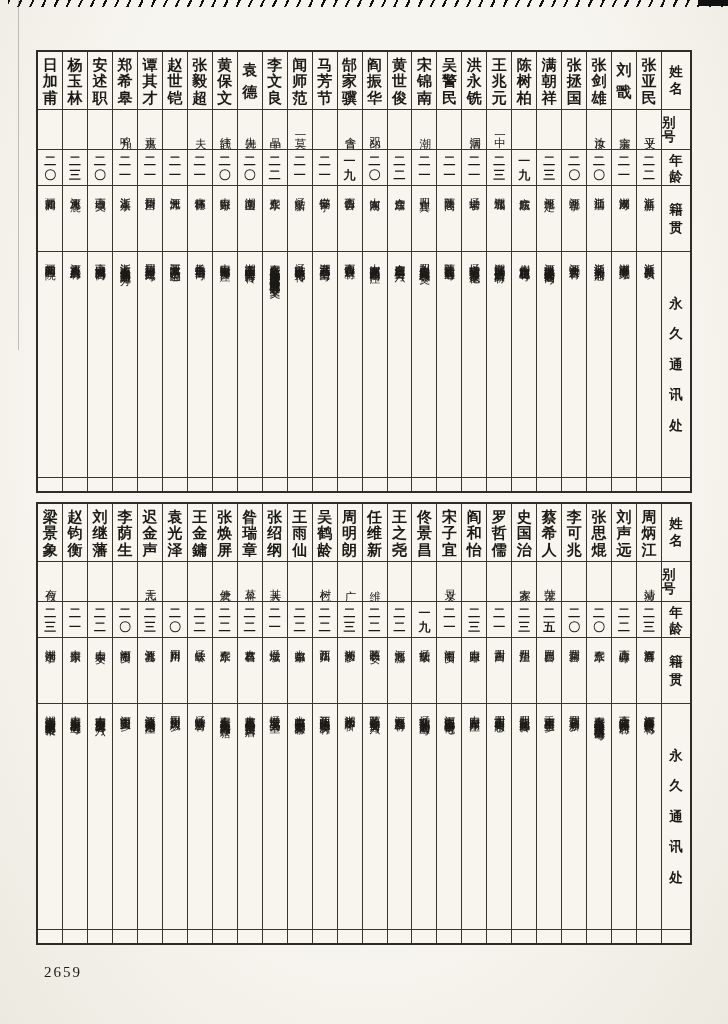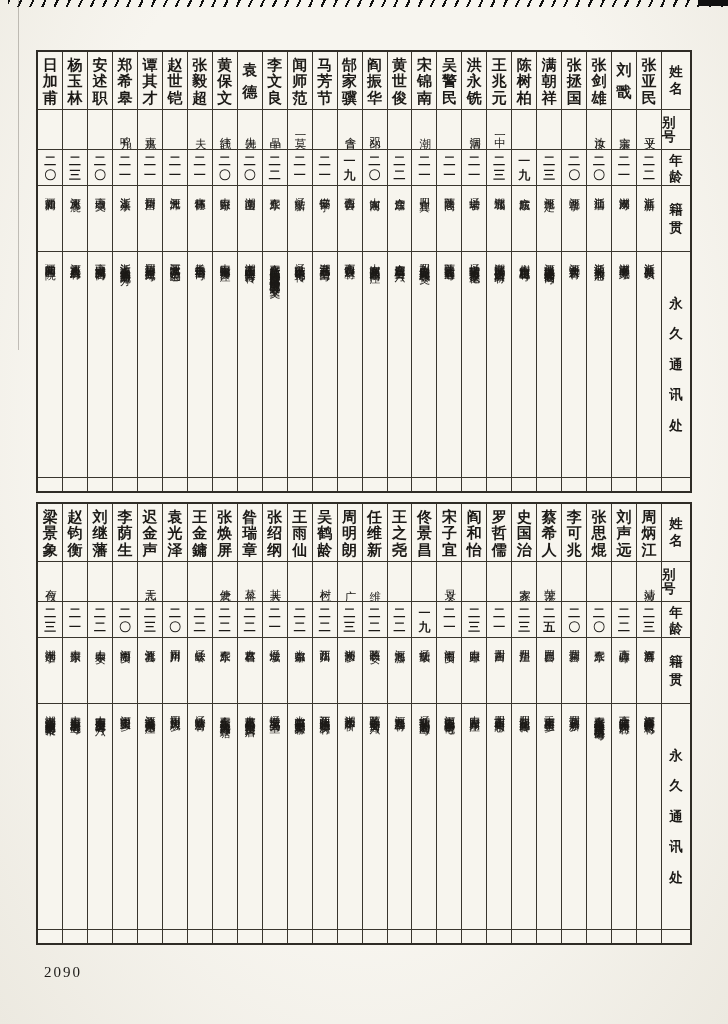--- a/index.html
+++ b/index.html
@@ -1172,13 +1172,13 @@
       <div class="cell c-native">
         <span class="vtext">湖南宁远</span>
       </div>
       <div class="cell c-addr">
         <span class="vtext">湖南宁远舜陵乡和成市邮转太平</span>
       </div>
       <div class="cell c-strip"></div>
     </div>
   </section>
 
-<div class="page-number">2090</div>
+<div class="page-number">2659</div>
 
 </body></html>

